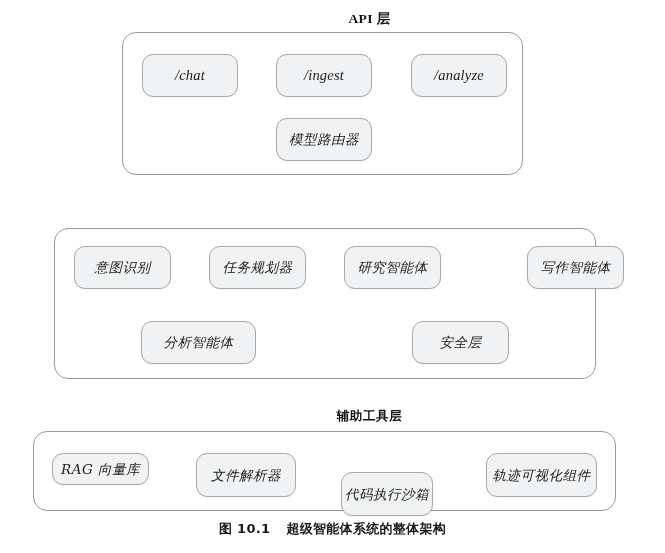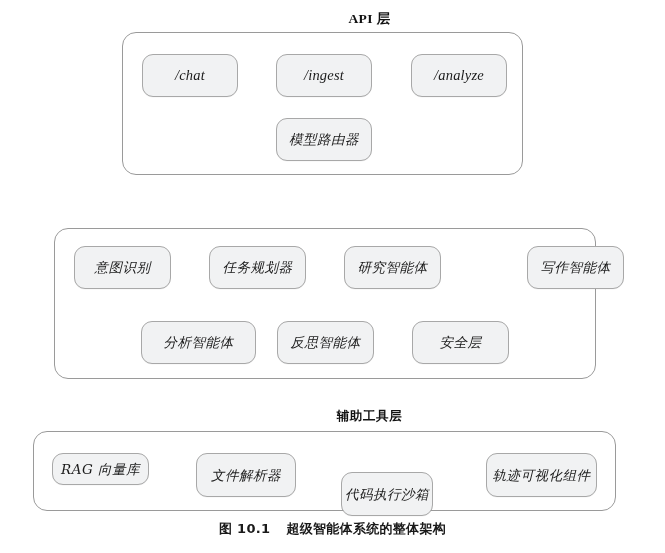--- a/index.html
+++ b/index.html
@@ -121,21 +121,20 @@
   <div class="node cjk" style="left:74px; top:246px; width:97px; height:43px;">意图识别</div>
 
   <div class="node cjk" style="left:209px; top:246px; width:97px; height:43px;">任务规划器</div>
 
   <div class="node cjk" style="left:344px; top:246px; width:97px; height:43px;">研究智能体</div>
 
   <div class="node cjk" style="left:479px; top:246px; width:97px; height:43px;margin-left:48px;">写作智能体</div>
 
   <div class="node cjk" style="left:141px; top:321px; width:115px; height:43px;">分析智能体</div>
 
-  <div class="node cjk" style="left:277px; top:321px; width:97px; height:43px;">反思智能体</div>
 
   <div class="node cjk" style="left:412px; top:321px; width:97px; height:43px;">安全层</div>
 
   <div class="layer-title cjk" style="top:408px;">辅助工具层</div>
 
   <div class="layer-box" style="left:33px; top:431px; width:583px; height:80px;"></div>
 
   <div class="node cjk" style="left:52px; top:453px; width:97px; height:32px;">RAG 向量库</div>
 
   <div class="node cjk" style="left:196px; top:453px; width:100px; height:44px;">文件解析器</div>

